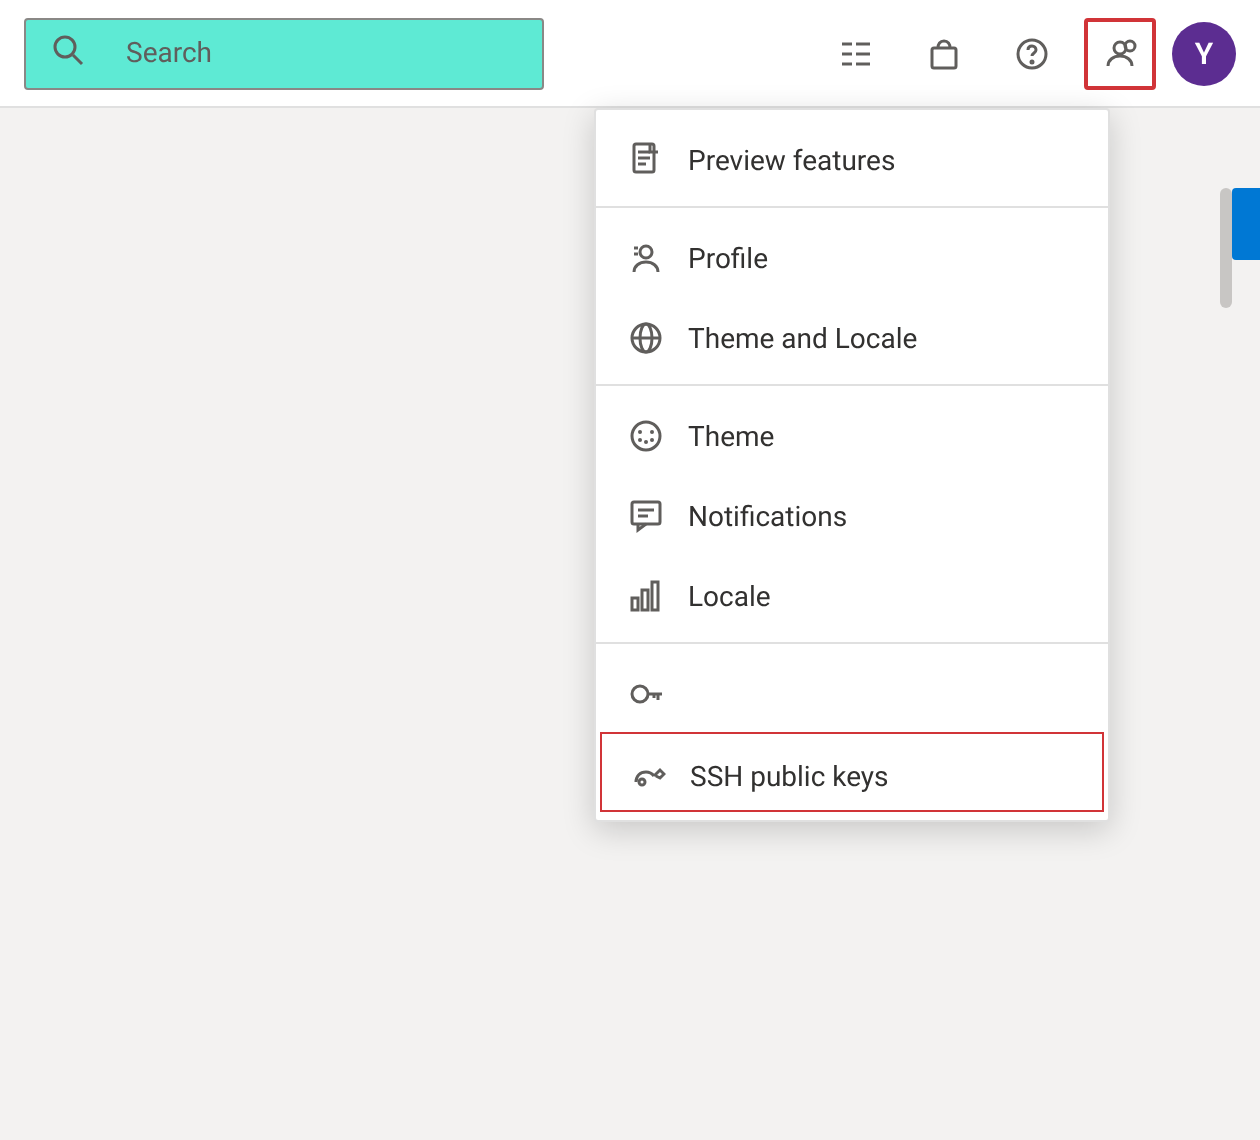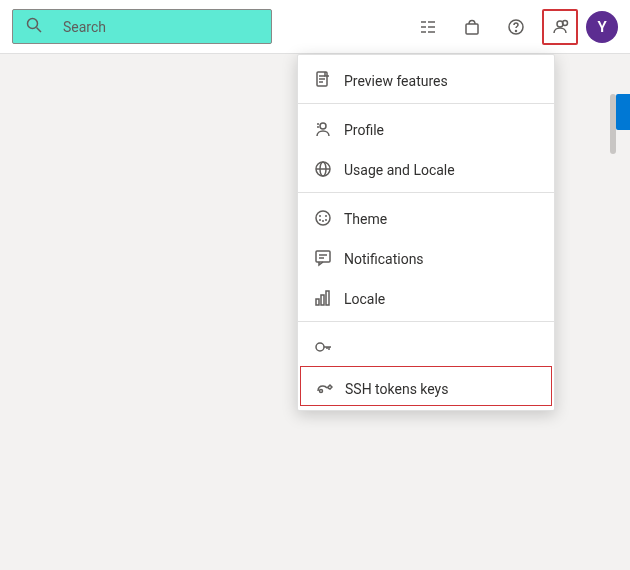--- a/index.html
+++ b/index.html
@@ -261,21 +261,21 @@
     </div>
 
     <div class="menu-item">
       <span class="menu-icon">
         <svg viewBox="0 0 18 18" stroke="#605e5c" stroke-width="1.5" fill="none">
           <circle cx="9" cy="9" r="7"></circle>
           <ellipse cx="9" cy="9" rx="3" ry="7"></ellipse>
           <line x1="2" y1="9" x2="16" y2="9"></line>
         </svg>
       </span>
-      <span class="menu-label">Usage and Locale</span>
+      <span class="menu-label">Theme and Locale</span>
     </div>
     <div class="menu-divider"></div>
 
     <div class="menu-item">
       <span class="menu-icon">
         <svg viewBox="0 0 18 18" stroke="#605e5c" stroke-width="1.5" fill="none">
           <circle cx="9" cy="9" r="7"></circle>
           <circle cx="6" cy="7" r="1" fill="#605e5c" stroke="none"></circle>
           <circle cx="12" cy="7" r="1" fill="#605e5c" stroke="none"></circle>
           <circle cx="9" cy="12" r="1" fill="#605e5c" stroke="none"></circle>
@@ -322,18 +322,18 @@
     </div>
 
     <div class="menu-item highlighted">
       <span class="menu-icon">
         <svg viewBox="0 0 18 18" stroke="#605e5c" stroke-width="1.5" fill="none">
           <path d="M3 12 C3 9 5 7 8 7 C9.5 7 11 7.7 12 9"></path>
           <path d="M12 9 L15 6 L17 8 L15 10 L13 9"></path>
           <circle cx="6" cy="12" r="1.5"></circle>
         </svg>
       </span>
-      <span class="menu-label">SSH tokens keys</span>
+      <span class="menu-label">SSH public keys</span>
     </div>
 
 
   </div>
 </div>
 
 </body></html>

